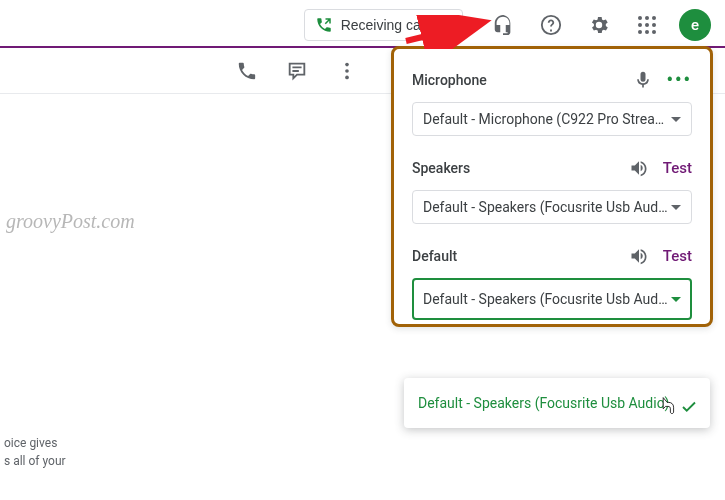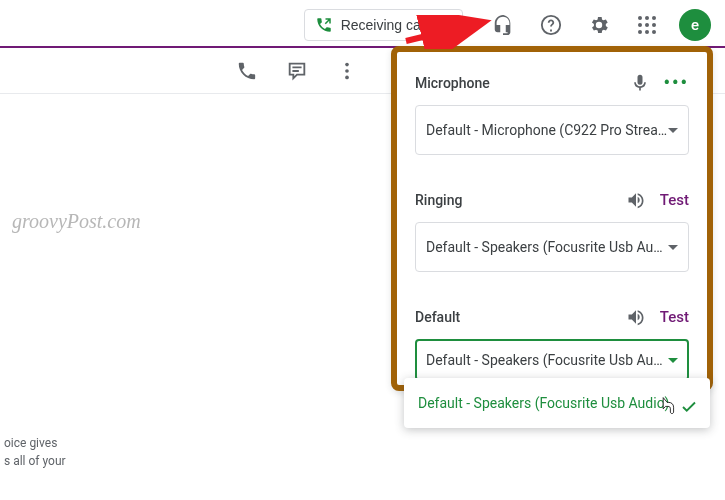--- a/index.html
+++ b/index.html
@@ -68,41 +68,41 @@
     border-bottom: 1px solid #e8eaed;
     display: flex;
     align-items: center;
     justify-content: flex-end;
     padding-right: 360px;
     gap: 14px;
   }
   .secondbar .icon-btn { width:36px; height:36px; }
   .watermark {
     position: absolute;
-    left: 12px; top: 210px;
+    left: 6px; top: 210px;
     color: #b7b7b7;
     font-family: Georgia, 'Times New Roman', serif;
     font-style: italic;
     font-size: 20px;
   }
   .left-text {
     position: absolute;
     left: 4px; bottom: 30px;
     font-size: 12px;
     color: #5f6368;
     line-height: 1.5;
   }
 
   .panel {
     position: absolute;
     top: 46px;
     right: 12px;
     width: 322px;
     background: #fff;
-    border: 6px solid #a16207;
+    border: 3px solid #a16207;
     border-radius: 8px;
     box-shadow: 0 2px 6px rgba(60,64,67,.15);
     padding: 20px 18px 4px 18px;
   }
   .sec-head {
     display: flex;
     align-items: center;
     justify-content: space-between;
     margin-bottom: 12px;
     font-size: 14px;
@@ -112,28 +112,28 @@
   .sec-head .right {
     display: flex; align-items: center; gap: 14px;
   }
   .sec-head .right svg { width:20px; height:20px; color:#5f6368; }
   .more-dots { color:#1e8e3e; letter-spacing:2px; font-size:18px; font-weight:700; cursor:pointer; }
   .test-link { color:#701a75; font-weight:500; font-size:15px; cursor:pointer; }
 
   .sel {
     border: 1px solid #dadce0;
     border-radius: 4px;
-    padding: 16px 10px;
+    padding: 8px 10px;
     font-size: 14px;
     color: #3c4043;
     display: flex;
     align-items: center;
     justify-content: space-between;
     cursor: pointer;
-    margin-bottom: 35px;
+    margin-bottom: 22px;
   }
   .sel.active { border: 2px solid #1e8e3e; padding: 11px 9px; margin-bottom: 0; }
   .sel .txt { overflow: hidden; white-space: nowrap; text-overflow: ellipsis; max-width: 250px; }
   .caret-down { width:0;height:0;border-left:5px solid transparent;border-right:5px solid transparent;border-top:5px solid #5f6368; }
   .sel.active .caret-down { border-top-color:#1e8e3e; }
 
   .dropdown {
     position: absolute;
     top: 378px;
     left: 404px;
@@ -264,21 +264,21 @@
         </svg>
       <span class="more-dots">•••</span>
     </div>
   </div>
   <div class="sel">
     <span class="txt">Default - Microphone (C922 Pro Strea…</span>
     <span class="caret-down"></span>
   </div>
 
   <div class="sec-head">
-    <span>Ringing</span>
+    <span>Speakers</span>
     <div class="right">
       <svg viewBox="0 0 24 24">
           <path fill="currentColor" d="M3 9v6h4l5 5V4L7 9H3zm13.5 3a4.5 4.5 0 00-2.5-4v8a4.5 4.5 0 002.5-4zm-2.5-8v2.1c2.9.9 5 3.5 5 6.9s-2.1 6-5 6.9V22c4-.9 7-4.5 7-9s-3-8.1-7-9z"></path>
         </svg>
       <span class="test-link">Test</span>
     </div>
   </div>
   <div class="sel">
     <span class="txt">Default - Speakers (Focusrite Usb Aud…</span>
     <span class="caret-down"></span>

